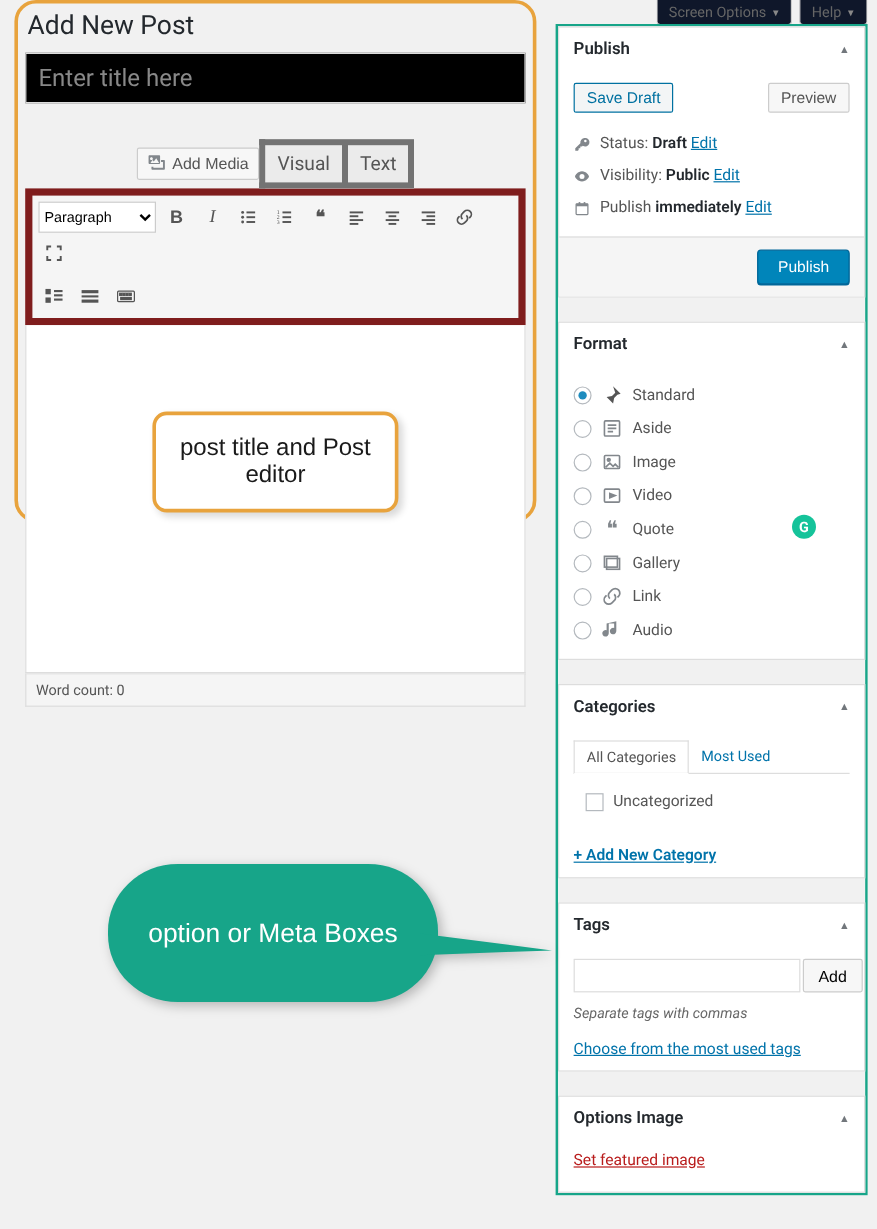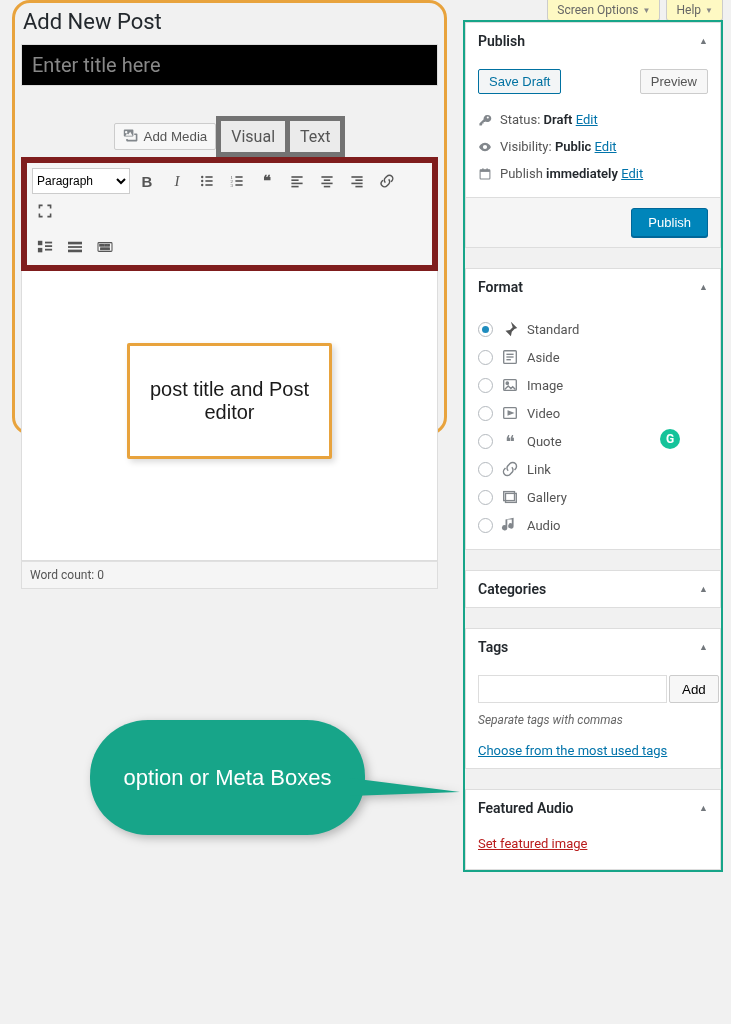--- a/index.html
+++ b/index.html
@@ -16,21 +16,21 @@
 
   
   .top-tabs {
     position: absolute;
     top: 0;
     right: 8px;
     display: flex;
     gap: 6px;
   }
   .top-tab {
-    background: #fef9c3;
+    background: #0f172a;
     border: 1px solid #ccc;
     border-top: none;
     border-radius: 0 0 3px 3px;
     padding: 3px 9px;
     font-size: 12px;
     color: #666;
     cursor: pointer;
     display: flex;
     align-items: center;
     gap: 4px;
@@ -136,23 +136,23 @@
     border-top: none;
     background: #fff;
     height: 290px;
     position: relative;
   }
   .annotation-box {
     position: absolute;
     top: 72px;
     left: 105px;
     width: 205px;
-    padding: 32px 12px;
+    padding: 16px 12px;
     border: 3px solid #e8a33d;
-    border-radius: 2px;
+    border-radius: 12px;
     background: #fff;
     text-align: center;
     font-size: 20px;
     color: #1a1a1a;
     font-family: Arial, sans-serif;
     box-shadow: 3px 3px 6px rgba(0,0,0,0.15);
   }
   .word-count {
     border: 1px solid #ddd;
     border-top: 1px solid #e0e0e0;
@@ -559,75 +559,88 @@
         <span>Video</span>
       </div>
       <div class="format-row">
         <span class="radio"></span>
         <span class="fmt-icon" style="font-size:18px;color:#82878c">❝</span>
         <span>Quote</span>
       </div>
       <div class="format-row">
         <span class="radio"></span>
         <span class="fmt-icon">
+            <svg viewBox="0 0 20 20" fill="none" stroke="#82878c" stroke-width="1.5">
+              <rect x="5" y="6" width="12" height="10"></rect>
+              <rect x="3" y="4" width="12" height="10"></rect>
+            </svg>
+          </span>
+        <span>Gallery</span>
+      </div>
+      <div class="format-row">
+        <span class="radio"></span>
+        <span class="fmt-icon">
             <svg viewBox="0 0 20 20" fill="none" stroke="#82878c" stroke-width="1.6">
               <path d="M8 12a4 4 0 010-6l2-2a4 4 0 016 6l-1 1"></path>
               <path d="M12 8a4 4 0 010 6l-2 2a4 4 0 01-6-6l1-1"></path>
             </svg>
           </span>
         <span>Link</span>
-      </div>
-      <div class="format-row">
-        <span class="radio"></span>
-        <span class="fmt-icon">
-            <svg viewBox="0 0 20 20" fill="none" stroke="#82878c" stroke-width="1.5">
-              <rect x="5" y="6" width="12" height="10"></rect>
-              <rect x="3" y="4" width="12" height="10"></rect>
-            </svg>
-          </span>
-        <span>Gallery</span>
       </div>
       <div class="format-row">
         <span class="radio"></span>
         <span class="fmt-icon">
             <svg viewBox="0 0 20 20" fill="#82878c">
               <path d="M7 4v9a3 3 0 11-2-2.8V4l9-2v9a3 3 0 11-2-2.8V4z"></path>
             </svg>
           </span>
         <span>Audio</span>
       </div>
       <div class="g-badge">G</div>
     </div>
   </div>
 
   <div class="metabox">
     <div class="metabox-header">
       <span>Categories</span>
       <span class="collapse-tri">▲</span>
     </div>
+    <div class="metabox-body">
+      <div class="cat-tabs">
+        <div class="cat-tab active">All Categories</div>
+        <div class="cat-tab">Most Used</div>
+      </div>
+      <div class="cat-list">
+        <div class="cat-item">
+          <span class="chk"></span>
+          <span>Uncategorized</span>
+        </div>
+      </div>
+      <a class="add-cat-link">+ Add New Category</a>
+    </div>
   </div>
 
   <div class="metabox">
     <div class="metabox-header">
       <span>Tags</span>
       <span class="collapse-tri">▲</span>
     </div>
     <div class="metabox-body">
       <div class="tags-row">
         <input class="tags-input" type="text" style="">
         <button class="tags-add">Add</button>
       </div>
       <div class="tags-hint">Separate tags with commas</div>
       <a class="tags-link">Choose from the most used tags</a>
     </div>
   </div>
 
   <div class="metabox" style="margin-bottom:0">
     <div class="metabox-header">
-      <span>Featured Audio</span>
+      <span>Options Image</span>
       <span class="collapse-tri">▲</span>
     </div>
     <div class="metabox-body" style="padding-bottom:18px">
       <a class="feat-link">Set featured image</a>
     </div>
   </div>
 
 </div>
 
 <div class="speech">

